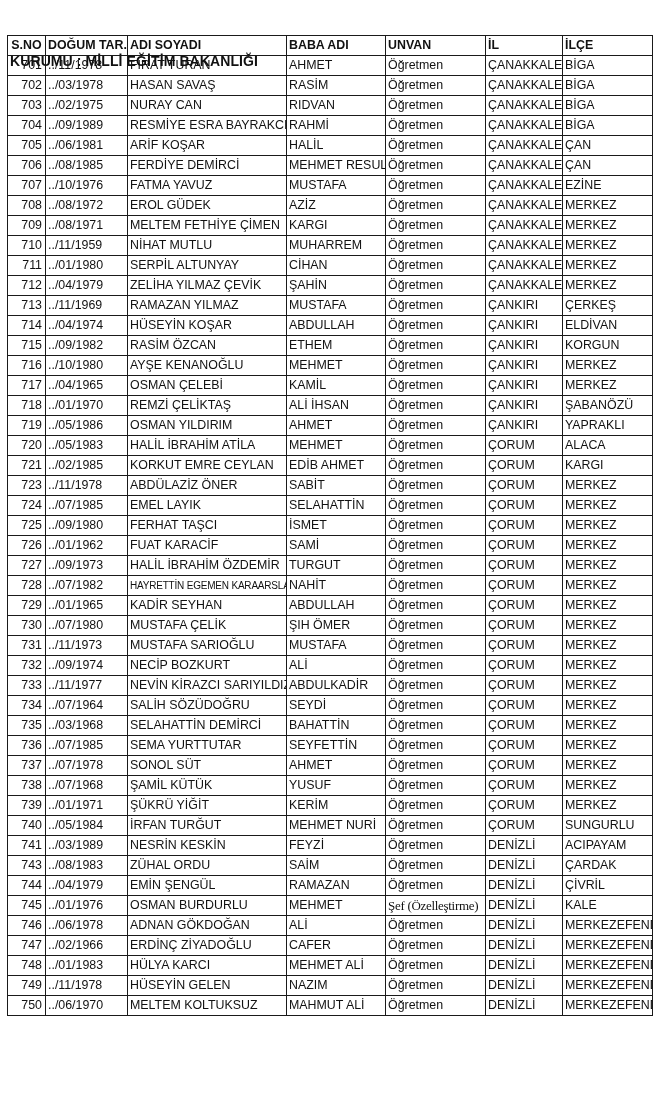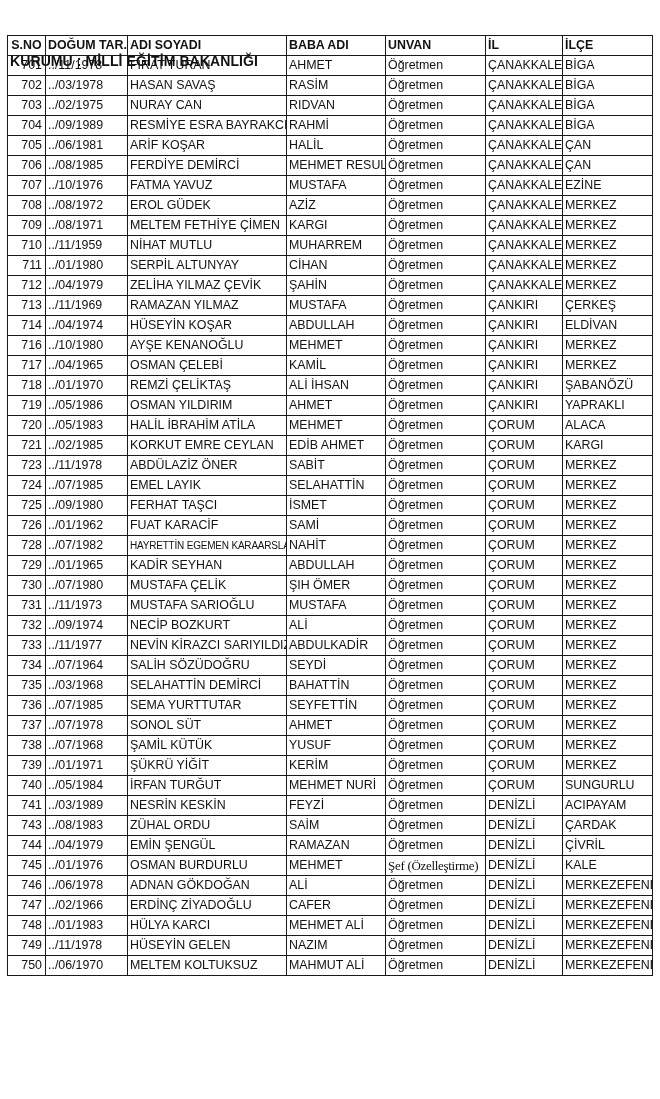--- a/index.html
+++ b/index.html
@@ -172,20 +172,29 @@
       <tr>
         <td class="sno">714</td>
         <td class="dt">../04/1974</td>
         <td class="name">HÜSEYİN KOŞAR</td>
         <td class="baba">ABDULLAH</td>
         <td class="unvan">Öğretmen</td>
         <td class="il">ÇANKIRI</td>
         <td class="ilce">ELDİVAN</td>
       </tr>
       <tr>
+        <td class="sno">715</td>
+        <td class="dt">../09/1982</td>
+        <td class="name">RASİM ÖZCAN</td>
+        <td class="baba">ETHEM</td>
+        <td class="unvan">Öğretmen</td>
+        <td class="il">ÇANKIRI</td>
+        <td class="ilce">KORGUN</td>
+      </tr>
+      <tr>
         <td class="sno">716</td>
         <td class="dt">../10/1980</td>
         <td class="name">AYŞE KENANOĞLU</td>
         <td class="baba">MEHMET</td>
         <td class="unvan">Öğretmen</td>
         <td class="il">ÇANKIRI</td>
         <td class="ilce">MERKEZ</td>
       </tr>
       <tr>
         <td class="sno">717</td>
@@ -257,20 +266,29 @@
         <td class="baba">İSMET</td>
         <td class="unvan">Öğretmen</td>
         <td class="il">ÇORUM</td>
         <td class="ilce">MERKEZ</td>
       </tr>
       <tr>
         <td class="sno">726</td>
         <td class="dt">../01/1962</td>
         <td class="name">FUAT KARACİF</td>
         <td class="baba">SAMİ</td>
+        <td class="unvan">Öğretmen</td>
+        <td class="il">ÇORUM</td>
+        <td class="ilce">MERKEZ</td>
+      </tr>
+      <tr>
+        <td class="sno">727</td>
+        <td class="dt">../09/1973</td>
+        <td class="name">HALİL İBRAHİM ÖZDEMİR</td>
+        <td class="baba">TURGUT</td>
         <td class="unvan">Öğretmen</td>
         <td class="il">ÇORUM</td>
         <td class="ilce">MERKEZ</td>
       </tr>
       <tr>
         <td class="sno">728</td>
         <td class="dt">../07/1982</td>
         <td class="name small">HAYRETTİN EGEMEN KARAARSLAN</td>
         <td class="baba">NAHİT</td>
         <td class="unvan">Öğretmen</td>

